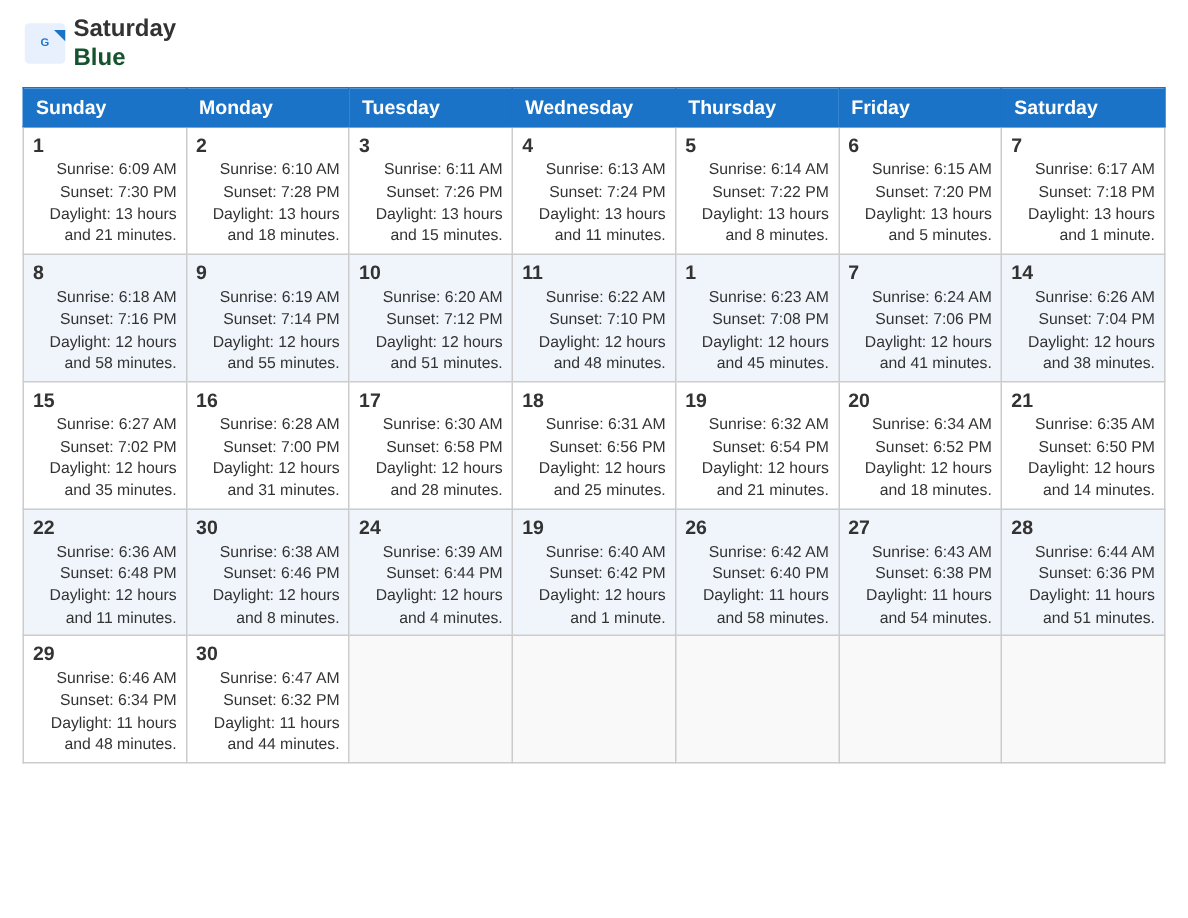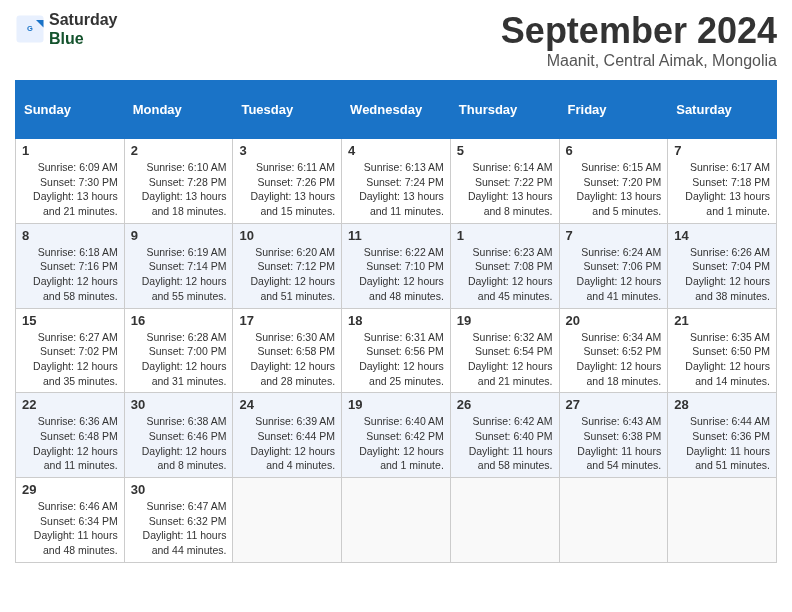--- a/index.html
+++ b/index.html
@@ -7,21 +7,21 @@
     .container { padding: 10px 15px; }
     .header { display: flex; align-items: flex-start; justify-content: space-between; margin-bottom: 10px; }
     .logo { display: flex; align-items: center; gap: 4px; }
     .logo-text { font-size: 16px; font-weight: bold; color: #333; line-height: 1.2; }
     .logo-text span { color: #14532d; }
     .logo-icon { width: 30px; height: 30px; }
     .title-block { text-align: right; }
     .month-title { font-size: 36px; font-weight: bold; color: #333; }
     .subtitle { font-size: 16px; color: #555; }
     .calendar { width: 100%; border-collapse: collapse; }
-    .calendar th { background: #1a73c7; color: #fff; padding: 21px 8px; font-size: 13px; font-weight: bold; text-align: left; border: 1px solid #1a73c7; }
+    .calendar th { background: #1a73c7; color: #fff; padding: 5px 8px; font-size: 13px; font-weight: bold; text-align: left; border: 1px solid #1a73c7; }
     .calendar td { border: 1px solid #ccc; vertical-align: top; padding: 4px 6px; width: 14.28%; min-height: 80px; font-size: 11px; color: #333; background: #fff; }
     .calendar tr:nth-child(even) td { background: #f0f4fb; }
     .day-num { font-size: 13px; font-weight: bold; display: block; margin-bottom: 2px; }
     .day-info { font-size: 10.5px; line-height: 1.4; color: #333; text-align: right; }
     .empty { background: #f9f9f9 !important; }
   </style>
 </head>
 <body>
 
 <div class="container">
@@ -29,24 +29,20 @@
     <div class="logo">
       <svg class="logo-icon" viewBox="0 0 40 40">
         <rect x="2" y="2" width="36" height="36" rx="4" fill="#e8f0fe"></rect>
         <text x="20" y="20" text-anchor="middle" dominant-baseline="middle" font-size="10" font-weight="bold" fill="#1a73c7">G</text>
         <polygon points="28,8 38,8 38,18" fill="#1a73c7"></polygon>
       </svg>
       <div class="logo-text">
         <div>Saturday</div>
         <div><span>Blue</span></div>
       </div>
-    </div>
-    <div class="title-block">
-      <div class="month-title">September 2024</div>
-      <div class="subtitle">Maanit, Central Aimak, Mongolia</div>
     </div>
   </div>
 
   <table class="calendar">
     <thead>
       <tr>
         <th>Sunday</th>
         <th>Monday</th>
         <th>Tuesday</th>
         <th>Wednesday</th>

